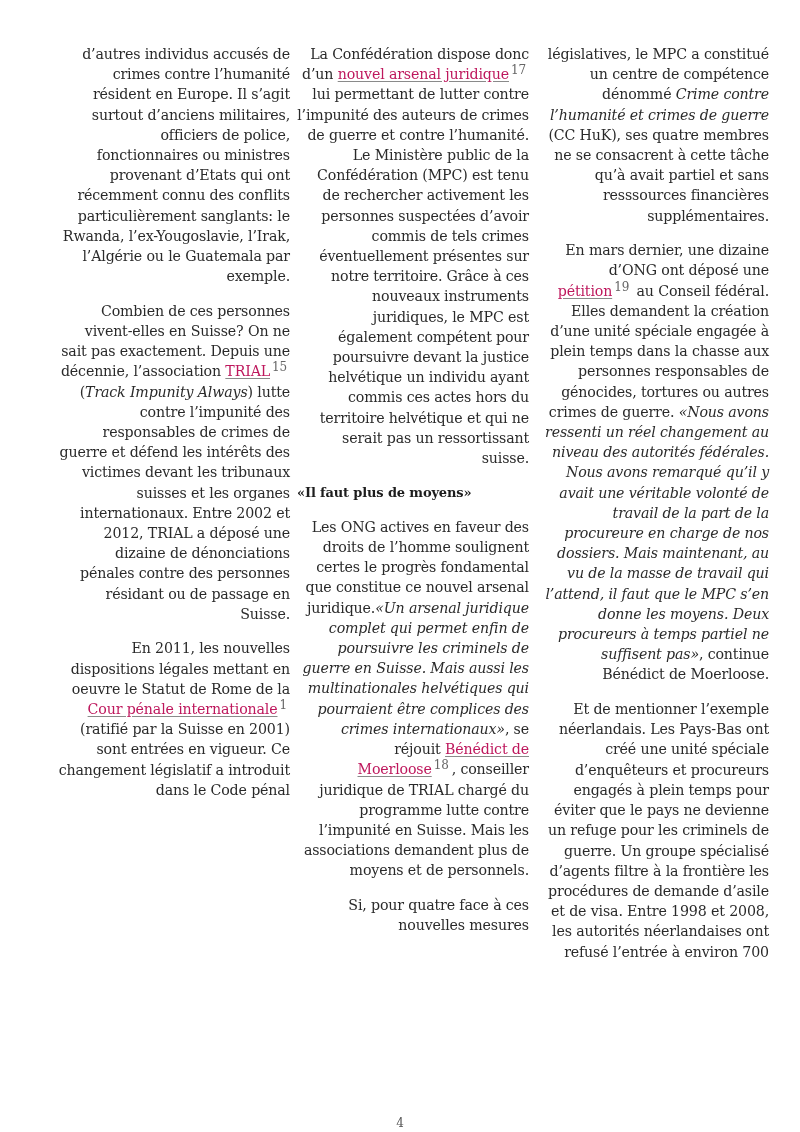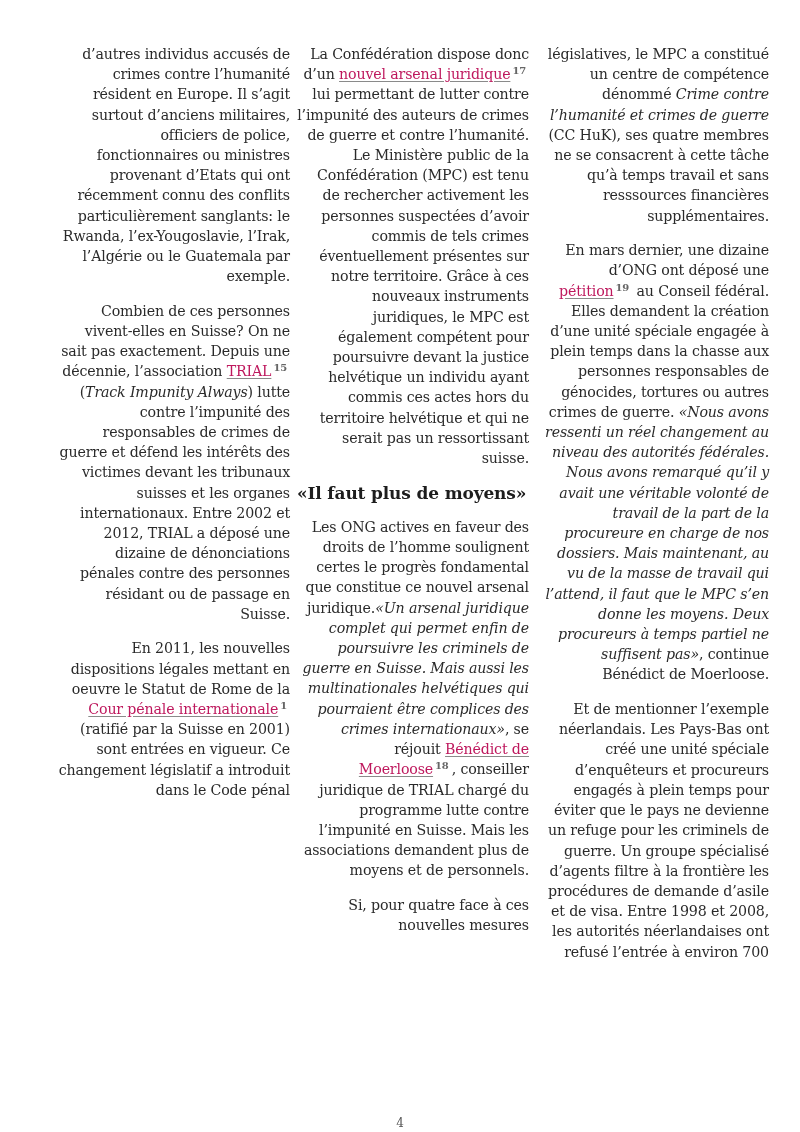--- a/index.html
+++ b/index.html
@@ -3,41 +3,41 @@
   <meta charset="utf-8">
   <style>
     html, body { margin: 0; padding: 0; background: #ffffff; }
     body { width: 800px; height: 1132px; position: relative; overflow: hidden;
       font-family: "DejaVu Serif", "Liberation Serif", serif; color: #2a2a2a; }
     .col { position: absolute; top: 44px; width: 232px; font-size: 14.2px; line-height: 20.2px; letter-spacing: -0.15px; }
     .col p { margin: 0 0 14.4px 0; text-align: right; }
     #col1 { left: 58px; }
     #col2 { left: 297px; }
     #col3 { left: 537px; }
-    h3 { font-size: 17px; font-weight: bold; margin: 0 0 14px 0; line-height: 20.2px; color: #1d1d1d; }
+    h3 { font-size: 13px; font-weight: bold; margin: 0 0 14px 0; line-height: 20.2px; color: #1d1d1d; }
     a.lnk { color: #be185d; text-decoration: underline; text-decoration-color: #8a8a8a; text-underline-offset: 2px; }
-    sup { font-size: 10px; vertical-align: 5px; line-height: 0; color: #666; margin-left: 2px; margin-right: 3px; font-weight: bold; }
+    sup { font-size: 12px; vertical-align: 5px; line-height: 0; color: #666; margin-left: 2px; margin-right: 3px; }
     em { font-style: italic; }
     .page-num { position: absolute; left: 0; width: 800px; top: 1116px; text-align: center; font-size: 12px; color: #555; }
   </style>
 </head>
 <body>
 
 <div id="col1" class="col">
   <p>d’autres individus accusés de crimes contre l’humanité résident en Europe. Il s’agit surtout d’anciens militaires, officiers de police, fonctionnaires ou ministres provenant d’Etats qui ont récemment connu des conflits particulièrement sanglants: le Rwanda, l’ex-Yougoslavie, l’Irak, l’Algérie ou le Guatemala par exemple.</p>
   <p><span>Combien de ces personnes vivent-elles en Suisse? On ne sait pas exactement. Depuis une décennie, l’association </span><a class="lnk">TRIAL</a><sup>15</sup><span> (</span><em>Track Impunity Always</em><span>) lutte contre l’impunité des responsables de crimes de guerre et défend les intérêts des victimes devant les tribunaux suisses et les organes internationaux. Entre 2002 et 2012, TRIAL a déposé une dizaine de dénonciations pénales contre des personnes résidant ou de passage en Suisse.</span></p>
   <p><span>En 2011, les nouvelles dispositions légales mettant en oeuvre le Statut de Rome de la </span><a class="lnk">Cour pénale internationale</a><sup>1</sup><span> (ratifié par la Suisse en 2001) sont entrées en vigueur. Ce changement législatif a introduit dans le Code pénal</span></p>
 </div>
 
 <div id="col2" class="col">
   <p><span>La Confédération dispose donc d’un </span><a class="lnk">nouvel arsenal juridique</a><sup>17</sup><span> lui permettant de lutter contre l’impunité des auteurs de crimes de guerre et contre l’humanité. Le Ministère public de la Confédération (MPC) est tenu de rechercher activement les personnes suspectées d’avoir commis de tels crimes éventuellement présentes sur notre territoire. Grâce à ces nouveaux instruments juridiques, le MPC est également compétent pour poursuivre devant la justice helvétique un individu ayant commis ces actes hors du territoire helvétique et qui ne serait pas un ressortissant suisse.</span></p>
   <h3>«Il faut plus de moyens»</h3>
   <p><span>Les ONG actives en faveur des droits de l’homme soulignent certes le progrès fondamental que constitue ce nouvel arsenal juridique.</span><em>«Un arsenal juridique complet qui permet enfin de poursuivre les criminels de guerre en Suisse. Mais aussi les multinationales helvétiques qui pourraient être complices des crimes internationaux»</em><span>, se réjouit </span><a class="lnk">Bénédict de Moerloose</a><sup>18</sup><span>, conseiller juridique de TRIAL chargé du programme lutte contre l’impunité en Suisse. Mais les associations demandent plus de moyens et de personnels.</span></p>
   <p>Si, pour quatre face à ces nouvelles mesures</p>
 </div>
 
 <div id="col3" class="col">
-  <p><span>législatives, le MPC a constitué un centre de compétence dénommé </span><em>Crime contre l’humanité et crimes de guerre</em><span> (CC HuK), ses quatre membres ne se consacrent à cette tâche qu’à temps travail et sans resssources financières supplémentaires.</span></p>
+  <p><span>législatives, le MPC a constitué un centre de compétence dénommé </span><em>Crime contre l’humanité et crimes de guerre</em><span> (CC HuK), ses quatre membres ne se consacrent à cette tâche qu’à avait partiel et sans resssources financières supplémentaires.</span></p>
   <p><span>En mars dernier, une dizaine d’ONG ont déposé une </span><a class="lnk">pétition</a><sup>19</sup><span> au Conseil fédéral. Elles demandent la création d’une unité spéciale engagée à plein temps dans la chasse aux personnes responsables de génocides, tortures ou autres crimes de guerre. </span><em>«Nous avons ressenti un réel changement au niveau des autorités fédérales. Nous avons remarqué qu’il y avait une véritable volonté de travail de la part de la procureure en charge de nos dossiers. Mais maintenant, au vu de la masse de travail qui l’attend, il faut que le MPC s’en donne les moyens. Deux procureurs à temps partiel ne suffisent pas»</em><span>, continue Bénédict de Moerloose.</span></p>
   <p>Et de mentionner l’exemple néerlandais. Les Pays-Bas ont créé une unité spéciale d’enquêteurs et procureurs engagés à plein temps pour éviter que le pays ne devienne un refuge pour les criminels de guerre. Un groupe spécialisé d’agents filtre à la frontière les procédures de demande d’asile et de visa. Entre 1998 et 2008, les autorités néerlandaises ont refusé l’entrée à environ 700</p>
 </div>
 
 <div class="page-num">4</div>
 
 </body></html>

